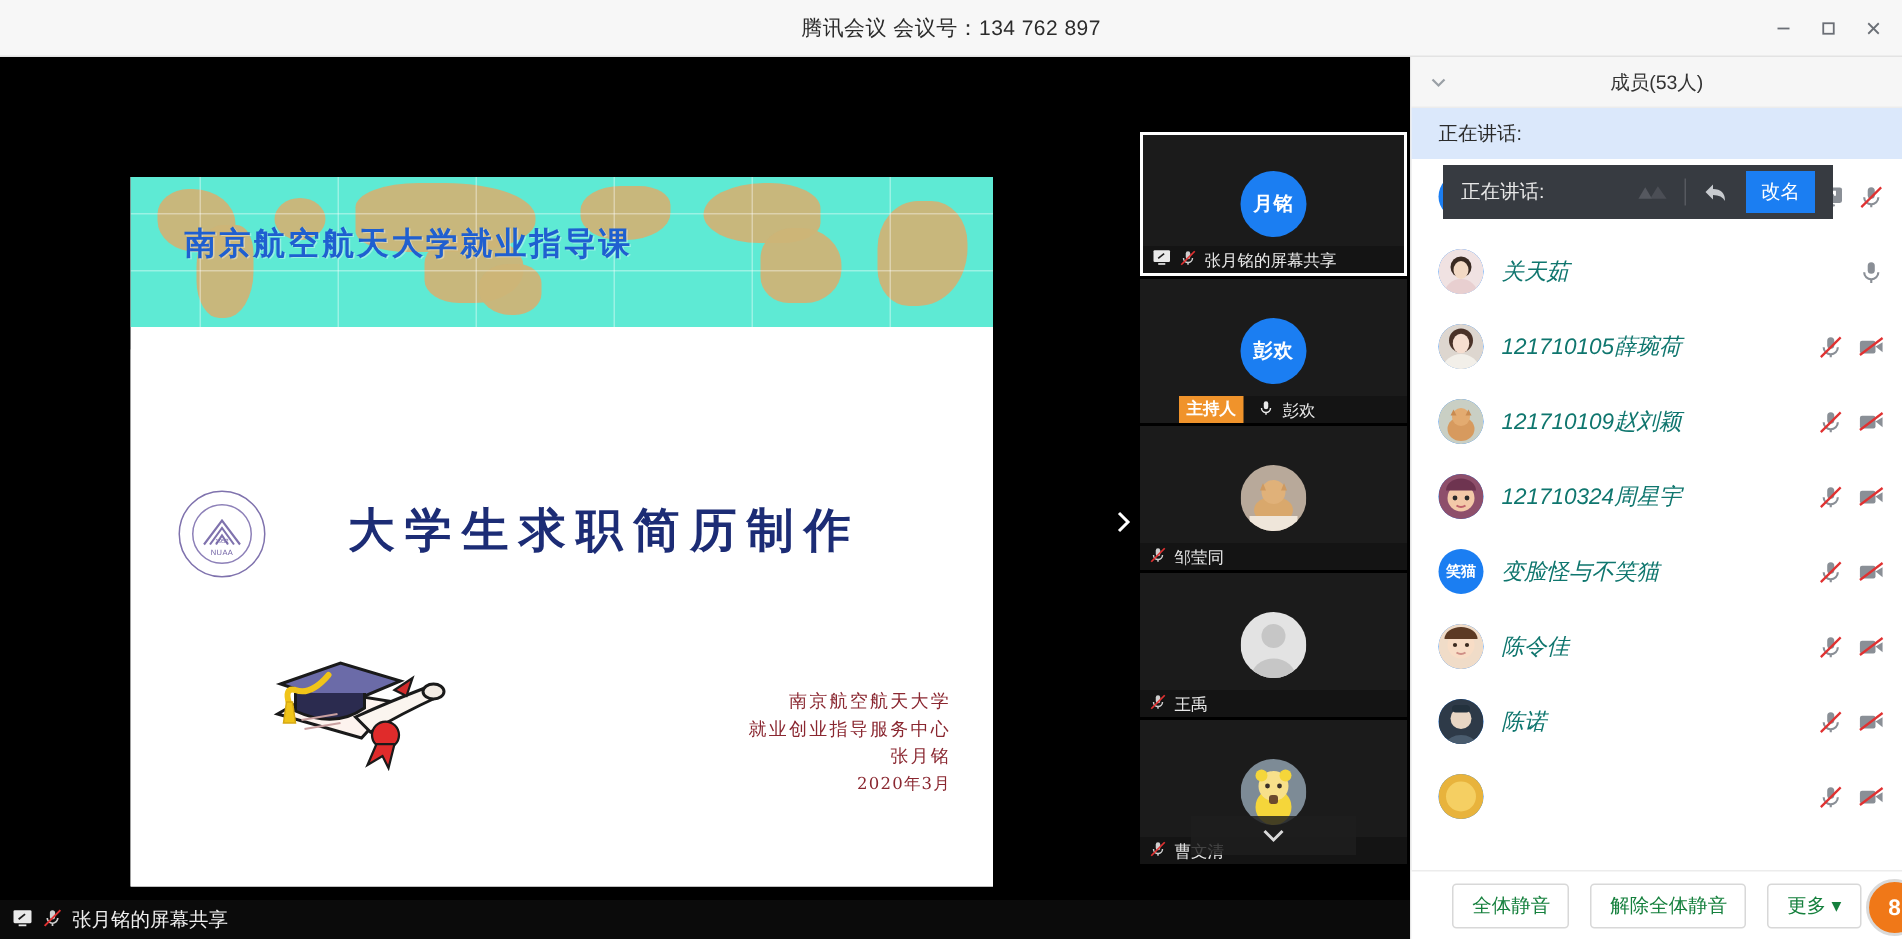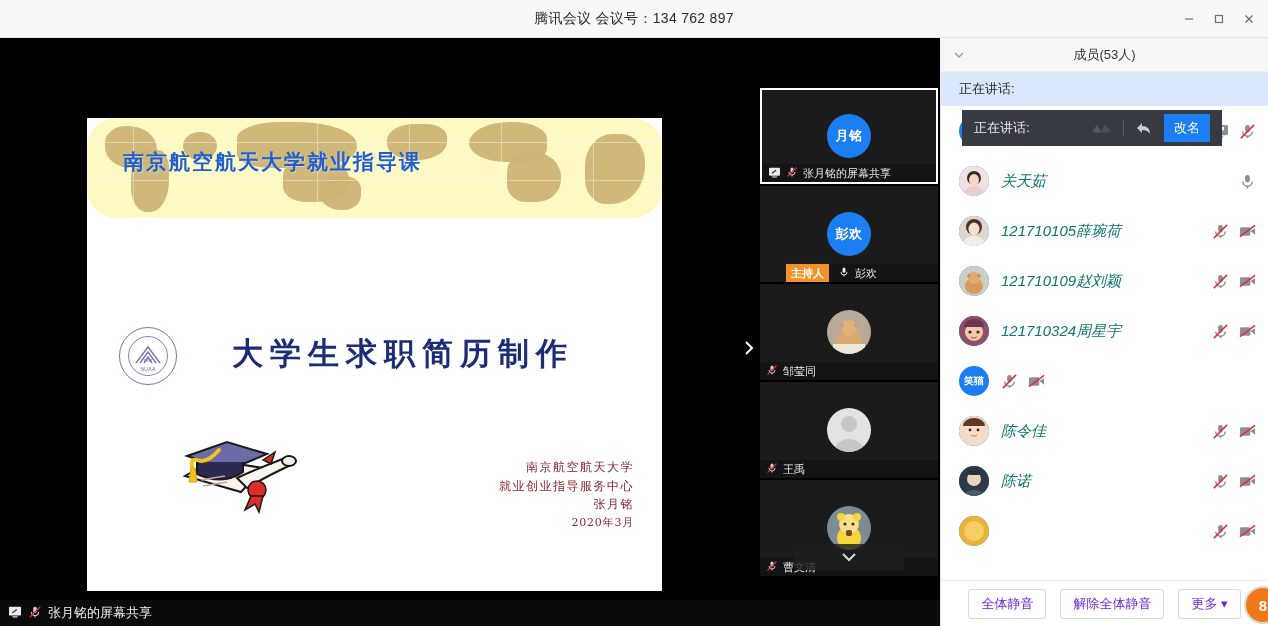--- a/index.html
+++ b/index.html
@@ -32,23 +32,22 @@
   .stage {
     position: absolute; top: 38px; left: 0; width: 940px; height: 588px;
     background: #000;
   }
   .slide {
     position: absolute; left: 87px; top: 80px; width: 575px; height: 473px;
     background: #fff; overflow: hidden;
   }
   .slide-banner {
     position: relative; height: 100px; width: 100%;
-    background: #fef9c3;
+    background: #5eead4;
     overflow: hidden;
-    border-radius: 29px;
   }
   .map-shape { position: absolute; background: #cdb477; opacity: .95; }
   .grid-line { position: absolute; background: rgba(255,255,255,.38); }
   .slide-banner-title {
     position: absolute; left: 36px; top: 30px;
     font-size: 21px; font-weight: bold; color: #1f5fd0;
     font-family: "DejaVu Sans", sans-serif; letter-spacing: 2px;
     text-shadow: 1px 1px 0 rgba(255,255,255,.35);
     z-index: 4;
   }
@@ -168,21 +167,21 @@
   .pname { flex: 1; font-size: 15px; color: #0f766e; font-style: italic; }
   .picons { display: flex; align-items: center; gap: 10px; }
   .icon-slot { width: 17px; height: 17px; color: #8a8f96; display: flex; align-items: center; justify-content: center; }
 
   .panel-foot {
     height: 46px; border-top: 1px solid #ececec; background: #fff;
     display: flex; align-items: center; justify-content: center; gap: 14px;
     position: relative;
   }
   .pbtn {
-    border: 1px solid #d8d8d8; background: #fff; color: #6d28d9;
+    border: 1px solid #d8d8d8; background: #fff; color: #15803d;
     font-size: 13px; padding: 5px 12px; border-radius: 3px;
     font-family: "Liberation Sans", sans-serif; cursor: pointer; text-align: right;
   }
   .orange-badge {
     position: absolute; right: -14px; bottom: 2px; width: 38px; height: 38px;
     border-radius: 50%; background: #f07818; border: 2px solid #d9d9d9;
     color: #fff; font-size: 15px; font-weight: bold;
     display: flex; align-items: center; justify-content: center;
     overflow: hidden;
   }
@@ -589,20 +588,21 @@
                 <rect x="1" y="3" width="11" height="9" rx="1.5" fill="#8a8f96"></rect>
                 <path d="M12 7 L17 4 L17 11 Z" fill="#8a8f96"></path>
                 <line x1="1" y1="13" x2="17" y2="1" stroke="#e03131" stroke-width="1.6"></line>
               </svg>
           </div>
         </div>
       </div>
 
       <div class="prow">
         <div class="pavatar">笑猫</div>
+        <div class="pname">变脸怪与不笑猫</div>
         <div class="picons">
           <div class="icon-slot">
             <svg width="17" height="17" viewBox="0 0 18 18">
                 <rect x="6.5" y="2" width="5" height="8" rx="2.5" fill="#8a8f96"></rect>
                 <path d="M4 9 a5 5 0 0 0 10 0" fill="none" stroke="#8a8f96" stroke-width="1.5"></path>
                 <line x1="9" y1="14" x2="9" y2="16" stroke="#8a8f96" stroke-width="1.5"></line>
                 <line x1="2" y1="16" x2="16" y2="2" stroke="#e03131" stroke-width="1.6"></line>
               </svg>
           </div>
           <div class="icon-slot">

